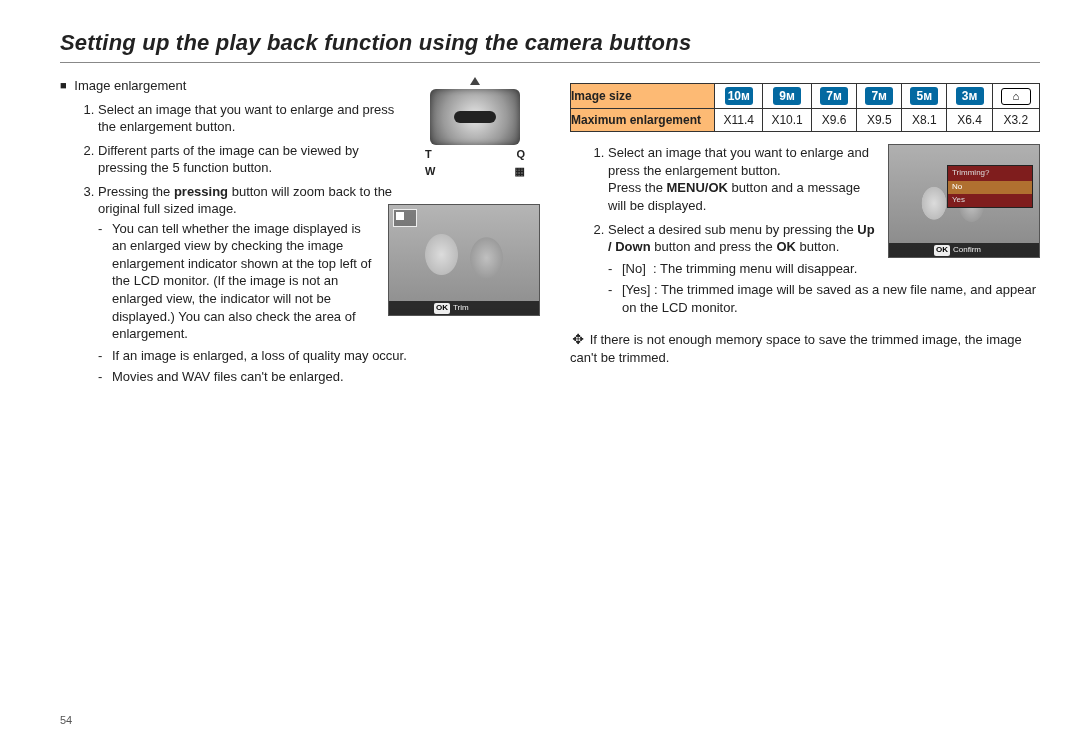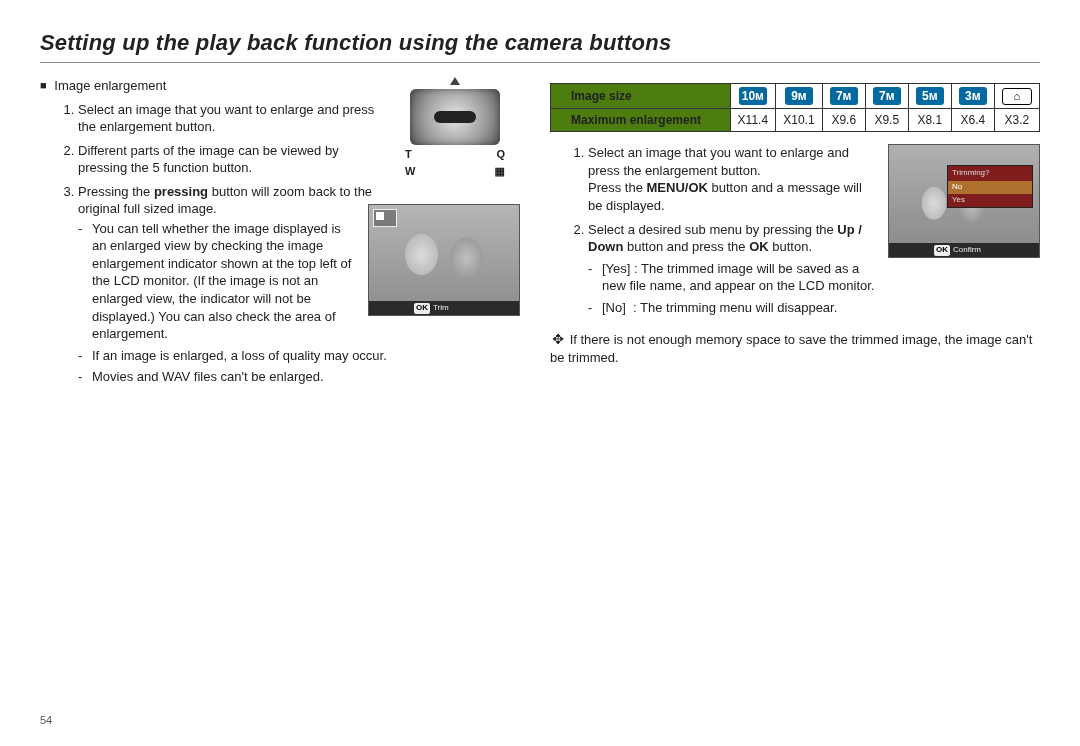--- a/index.html
+++ b/index.html
@@ -10,20 +10,21 @@
     color: #222;
     width: 1080px;
     height: 746px;
     box-sizing: border-box;
   }
   .page {
     padding: 30px 40px 20px 40px;
     position: relative;
     height: 100%;
     box-sizing: border-box;
+    margin-left: 20px;
   }
   h1.title {
     font-size: 22px;
     font-weight: bold;
     font-style: italic;
     margin: 0 0 6px 0;
     letter-spacing: 0.2px;
   }
   hr.rule {
     border: none;
@@ -98,21 +99,21 @@
   }
   .lcd2 .dlg { position:absolute; right:6px; top:20px; width:84px; background:#7f1d1d; border:1px solid #222; font-size:8px; color:#ddd;}
   .lcd2 .dlg .hd{ padding:2px 4px; }
   .lcd2 .dlg .opt{ padding:1px 4px; }
   .lcd2 .dlg .opt.sel{ background:#b07030; color:#fff;}
   .lcd2 .bar { position:absolute; left:0; right:0; bottom:0; height:14px; background:rgba(0,0,0,.7); color:#eee; font-size:8px; display:flex; align-items:center; padding-left:30%;}
   .lcd2 .bar .ok { background:#eee;color:#000;border-radius:2px;padding:0 2px;margin-right:3px;font-weight:bold;}
 
   table.sizes { border-collapse: collapse; width:100%; margin:6px 0 12px; font-size:12px;}
   table.sizes th, table.sizes td { border:1px solid #333; padding:3px 6px; text-align:center; }
-  table.sizes th { background:#4d7c0f; font-weight:bold; text-align:left; padding:3px 20px;}
+  table.sizes th { background:#fdba74; font-weight:bold; text-align:left; padding:3px 0;}
   .chip { display:inline-block; min-width:22px; padding:1px 3px; font-size:12px; font-weight:bold; color:#fff; background:#0369a1; border-radius:3px;}
   .chip.outline { background:#fff; color:#000; border:1px solid #000; font-weight:normal; font-size:11px; padding:0 3px;}
 
   .note-icon { font-size:14px; display:inline-block; width:16px; text-align:center;}
   .pagenum { position:absolute; left:40px; bottom:20px; font-size:11px; color:#555;}
   .bold { font-weight:bold; }
 </style>
 </head>
 <body>
 
@@ -212,26 +213,26 @@
       <ol class="num">
         <li>
           <span>Select an image that you want to enlarge and press the enlargement button.</span><br>
           <span>Press the </span><span class="bold">MENU/OK</span><span> button and a message will be displayed.</span>
         </li>
         <li>
           <span>Select a desired sub menu by pressing the </span><span class="bold">Up / Down</span><span> button and press the </span><span class="bold">OK</span><span> button.</span>
 
           <ul class="dash" style="margin-top:4px">
             <li>
+              <span>[No]</span>&nbsp;
+              <span>: The trimming menu will disappear.</span>
+            </li>
+            <li>
               <span>[Yes]</span>
               <span>: The trimmed image will be saved as a new file name, and appear on the LCD monitor.</span>
-            </li>
-            <li>
-              <span>[No]</span>&nbsp;
-              <span>: The trimming menu will disappear.</span>
             </li>
           </ul>
         </li>
       </ol>
 
       <p style="margin-top:14px">
         <span class="note-icon">✥</span>
         <span>If there is not enough memory space to save the trimmed image, the image can't be trimmed.</span>
       </p>
     </div>

